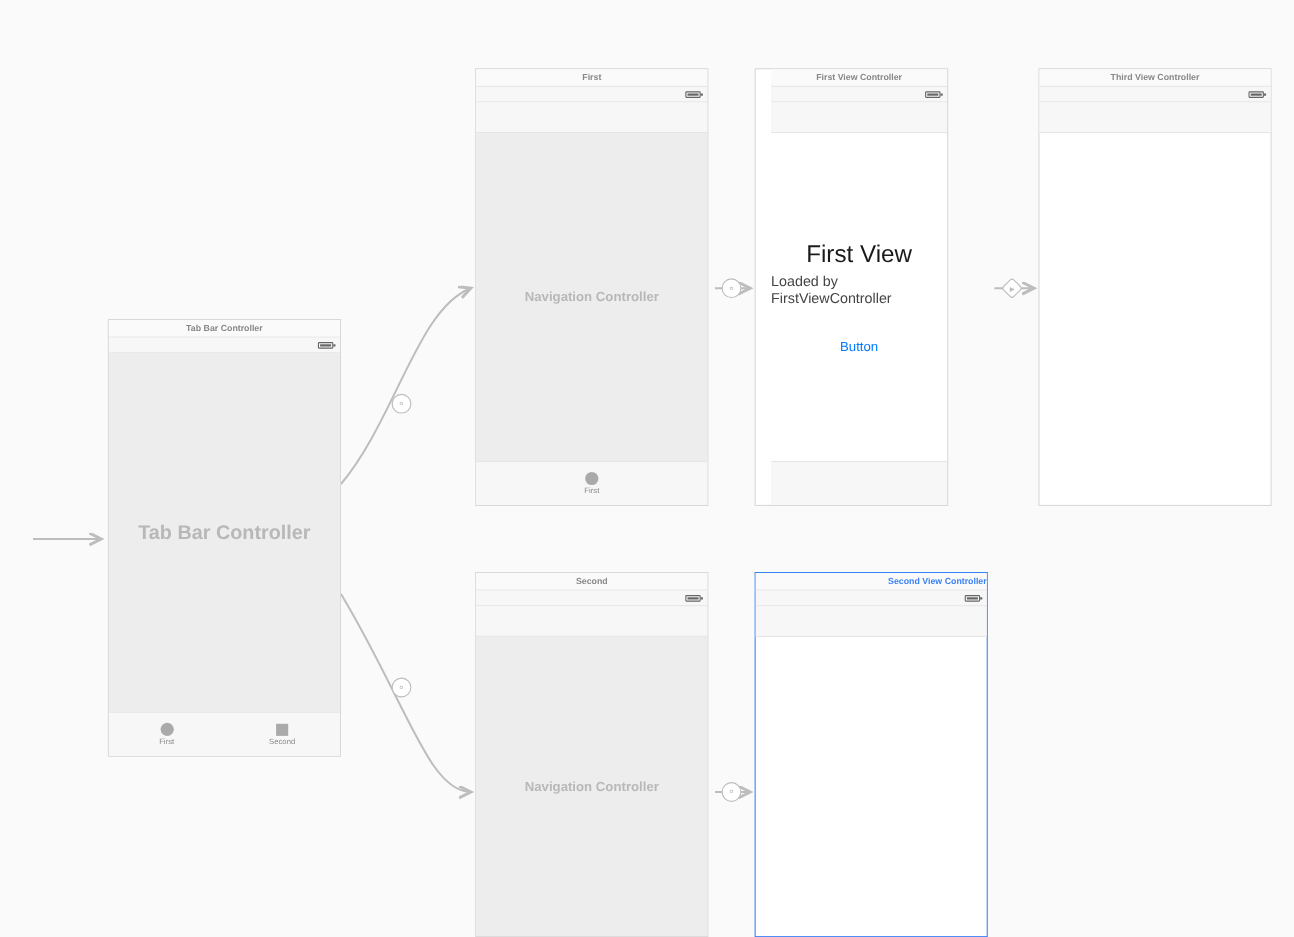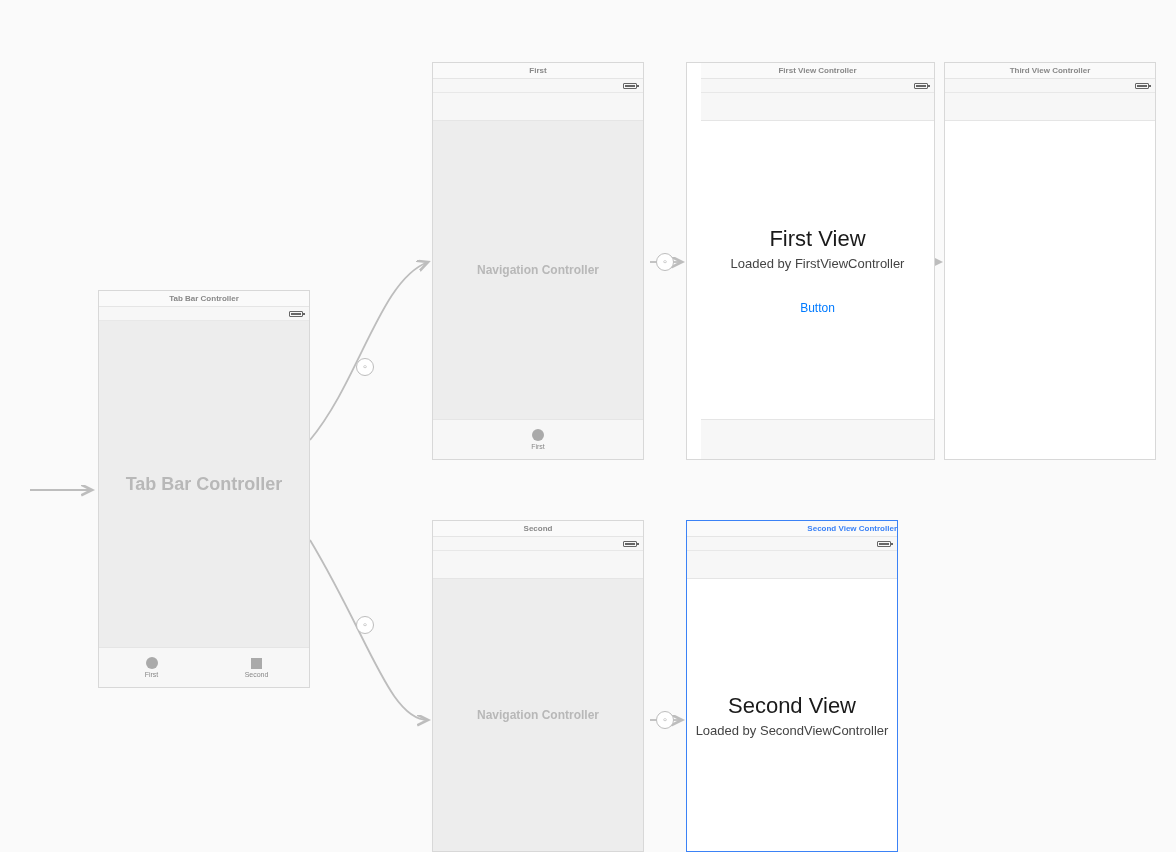--- a/index.html
+++ b/index.html
@@ -249,21 +249,21 @@
     </div>
     <div class="tab-bar" style="justify-content:center;">
       <div class="tab-item" style="flex:0 0 auto; padding:0 8px;">
         <div class="tab-circle"></div>
         <div class="tab-label">First</div>
       </div>
     </div>
   </div>
 </div>
 
-<div class="scene" style="left:686px; top:62px; width:249px; height:398px;padding-left:14px;">
+<div class="scene" style="left:686px; top:62px; width:176px; height:398px;padding-left:14px;">
   <div class="scene-stack">
     <div class="scene-header">First View Controller</div>
     <div class="status-bar">
       <div class="battery-icon">
           <div class="battery-fill"></div>
         </div>
     </div>
     <div class="nav-bar"></div>
     <div class="body-area body-white">
       <div class="view-title">First View</div>
@@ -303,18 +303,14 @@
 
 <div class="scene selected" style="left:686px; top:520px; width:212px; height:332px;">
   <div class="scene-stack">
     <div class="scene-header" style="color:#3b82f6;text-align:right;">Second View Controller</div>
     <div class="status-bar">
       <div class="battery-icon">
           <div class="battery-fill"></div>
         </div>
     </div>
     <div class="nav-bar"></div>
-    <div class="body-area body-white">
-      <div class="view-title">Second View</div>
-      <div class="view-subtitle">Loaded by SecondViewController</div>
-    </div>
   </div>
 </div>
 
 </body></html>

